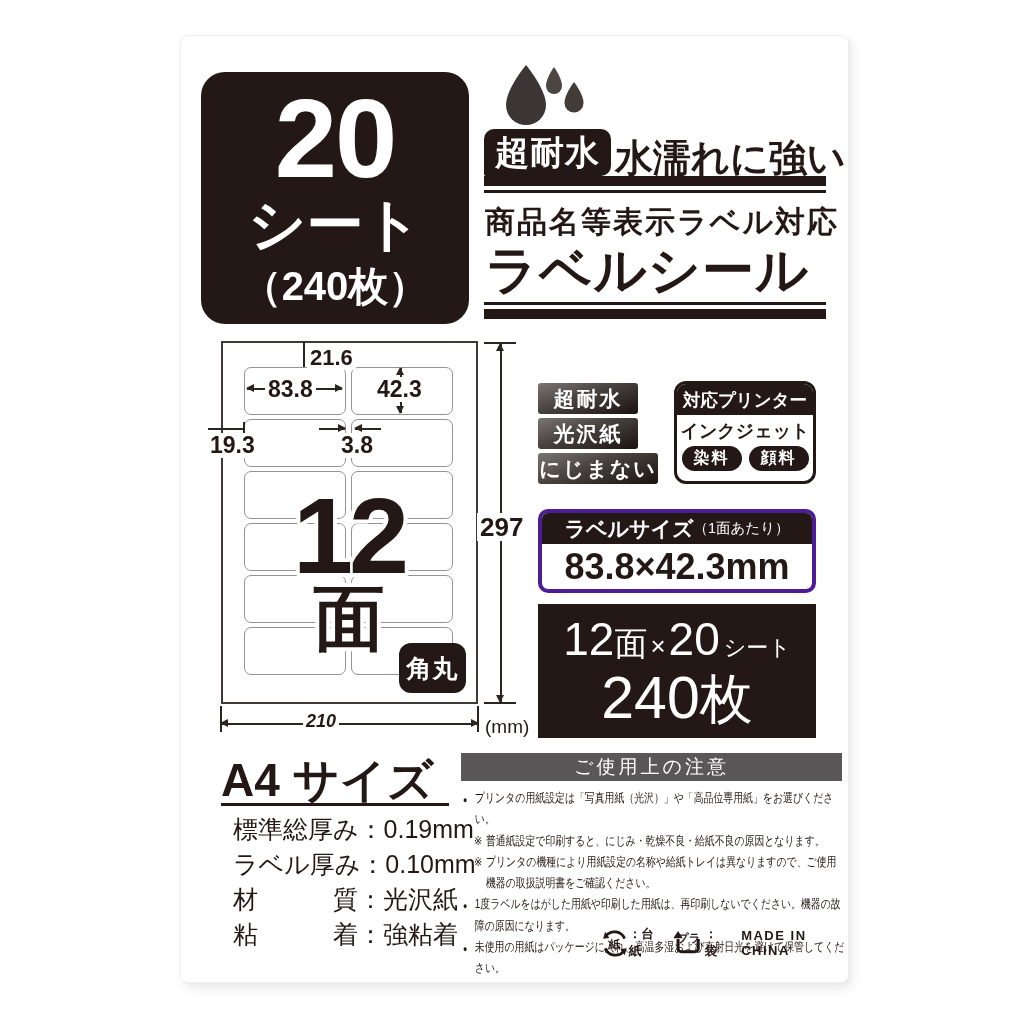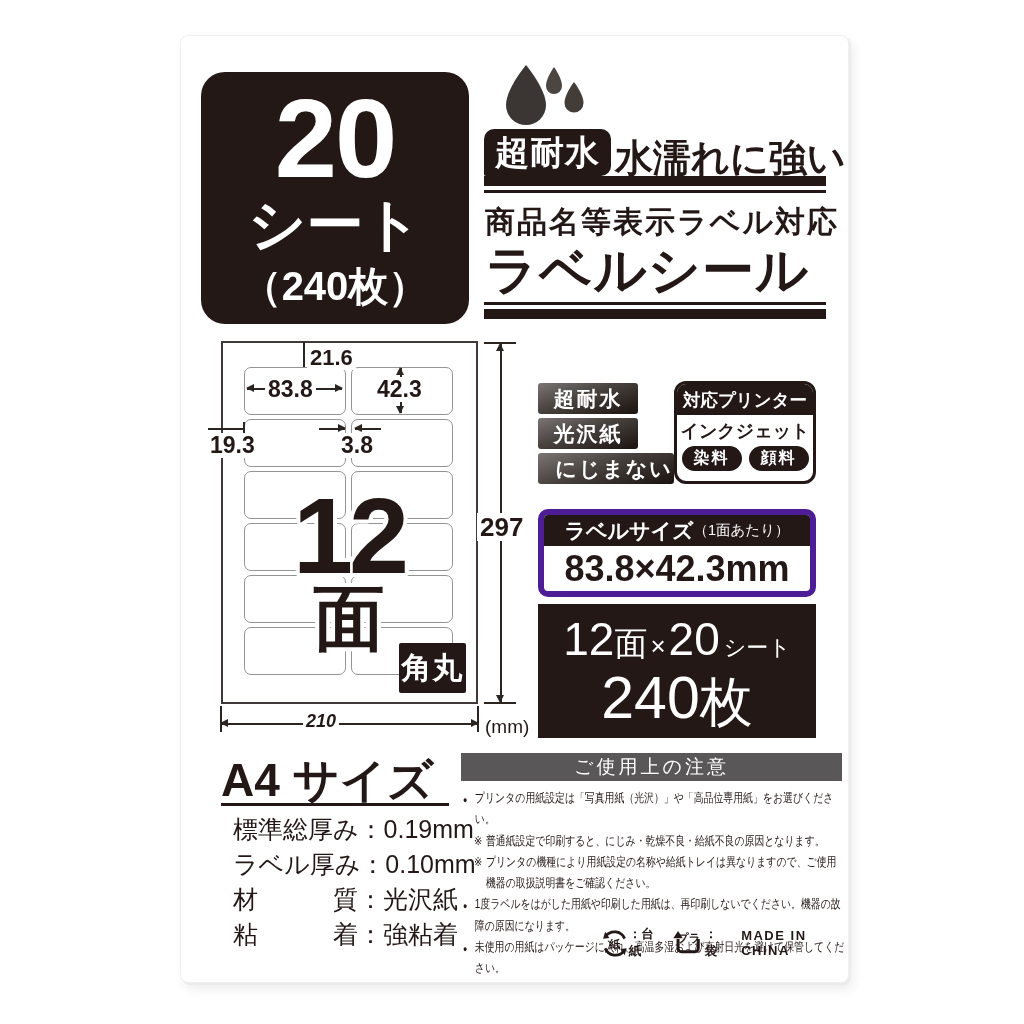--- a/index.html
+++ b/index.html
@@ -49,55 +49,55 @@
     border-left:4.5px solid transparent; border-right:4.5px solid transparent; }
   .arrow-v::before { top:-1px; border-bottom:8px solid #2b2522; }
   .arrow-v::after  { bottom:-1px; border-top:8px solid #2b2522; }
   .halo { text-shadow:-4px 0 0 #fff,4px 0 0 #fff,0 -4px 0 #fff,0 4px 0 #fff,
           -3px -3px 0 #fff,3px 3px 0 #fff,-3px 3px 0 #fff,3px -3px 0 #fff; }
   .faces-num  { left:62px; top:446px; width:212px; text-align:center;
                 font-size:108px; font-weight:bold; line-height:1; letter-spacing:-4px; }
   .faces-unit { left:62px; top:547px; width:212px; text-align:center;
                 font-size:71px; font-weight:bold; line-height:1; }
   .corner-badge { left:218px; top:607px; width:67px; height:50px; background:#231815;
-    border-radius:2px; color:#fff; font-size:30px; font-weight:bold; letter-spacing:1px;
+    border-radius:12px; color:#fff; font-size:25px; font-weight:bold; letter-spacing:1px;
     display:flex; align-items:center; justify-content:center; }
 
   
   .feat { left:357px; height:31px; color:#fff; font-weight:bold; font-size:21px;
     letter-spacing:2px; display:flex; align-items:center; justify-content:center;
     background:linear-gradient(160deg,#7a7573 0%,#4a4441 42%,#1a120e 100%);
     border-radius:3px; }
-  .feat1 { top:347px; width:100px; } .feat2 { top:382px; width:100px; } .feat3 { top:417px; width:120px;padding-left:16px; }
+  .feat1 { top:347px; width:100px; } .feat2 { top:382px; width:100px; } .feat3 { top:417px; width:120px; }
 
   .printer-box { left:493px; top:345px; width:142px; height:103px; background:#fff;
     border:3px solid #231815; border-radius:12px; box-sizing:border-box; overflow:hidden; }
   .printer-head { height:31px; background:#231815; color:#fff; font-size:17.5px; font-weight:bold;
     display:flex; align-items:center; justify-content:center; letter-spacing:0; }
   .printer-type { font-size:18px; font-weight:bold; text-align:center; margin-top:4px; letter-spacing:0; }
   .pill-row { display:flex; justify-content:center; gap:7px; margin-top:3px; }
   .pill { width:60px; height:25px; background:#231815; border-radius:13px; color:#fff;
     font-size:16px; font-weight:bold; letter-spacing:2px;
     display:flex; align-items:center; justify-content:center; }
 
-  .size-box { left:357px; top:473px; width:278px; border:6px solid #4c1d95; border-radius:10px;
+  .size-box { left:357px; top:473px; width:278px; border:4px solid #4c1d95; border-radius:10px;
     overflow:hidden; background:#fff; box-sizing:border-box; }
   .size-head { height:31px; background:#231815; color:#fff; display:flex; align-items:center;
     justify-content:center; }
   .size-head .big { font-size:21px; font-weight:bold; }
   .size-head .small { font-size:14.5px; font-weight:normal; }
   .size-value { height:45px; display:flex; align-items:center; justify-content:center;
     font-size:36px; font-weight:bold;border-radius:13px; }
 
   .count-box { left:357px; top:568px; width:278px; height:134px; background:#231815; color:#fff;
     display:flex; flex-direction:column; align-items:center; justify-content:center; }
   .cb-row1 { display:flex; align-items:baseline; line-height:1; margin-top:2px; }
   .cb-n { font-size:46px; } .cb-u1 { font-size:33px; } .cb-x { font-size:26px; padding:0 3px; }
   .cb-u2 { font-size:22px; padding-left:4px; }
-  .cb-row2 { display:flex; align-items:flex-end; line-height:1; margin-top:7px; }
+  .cb-row2 { display:flex; align-items:center; line-height:1; margin-top:7px; }
   .cb-total { font-size:59px; } .cb-total-u { font-size:53px; }
 
   
   .specs-title { left:40px; top:714px; font-size:46px; font-weight:bold; letter-spacing:0; }
   .specs-line  { left:40px; top:767px; width:228px; height:3px; }
   .specs-rows  { left:52px; top:776px; font-size:25px; line-height:35px; }
 
   
   .notes-bar { left:280px; top:717px; width:381px; height:28px; background:#595757; color:#fff;
     font-size:19px; letter-spacing:3px; display:flex; align-items:center; justify-content:center; }

